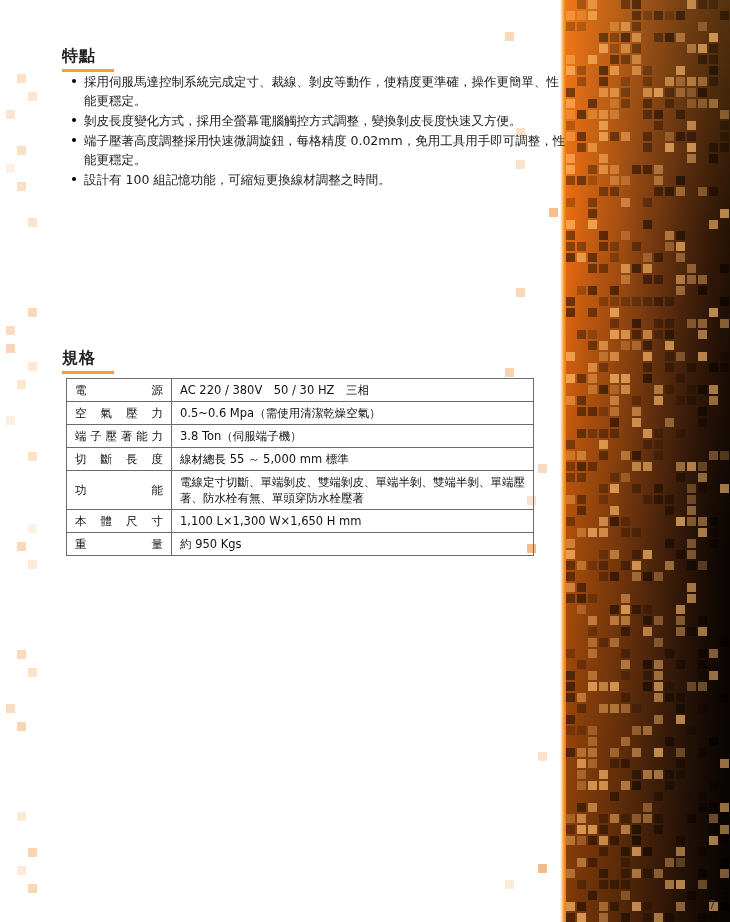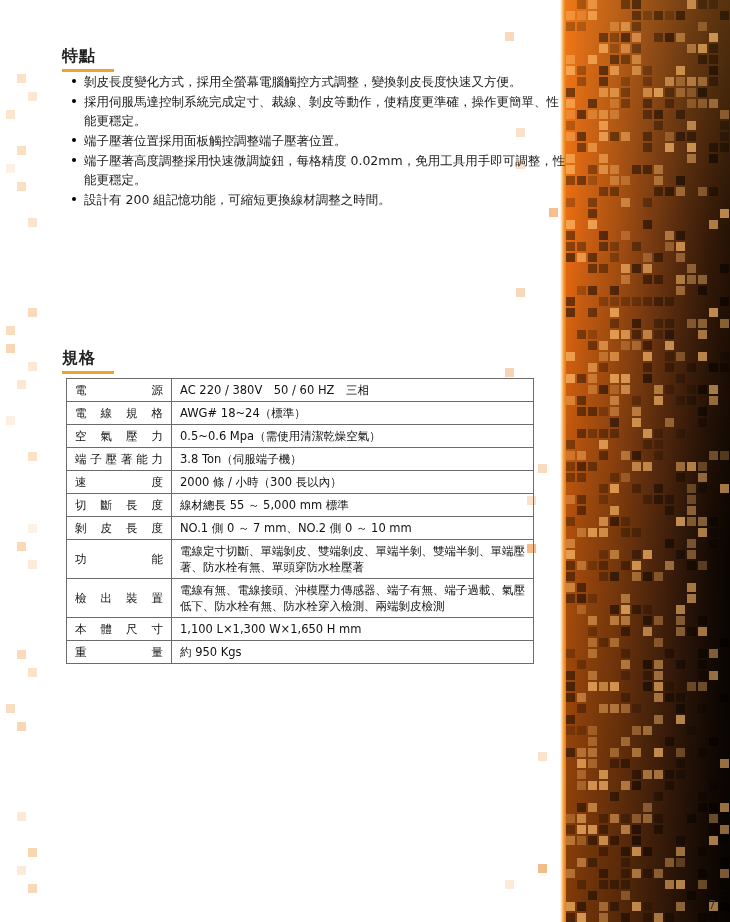--- a/index.html
+++ b/index.html
@@ -754,69 +754,52 @@
       <div class="pix" style="left: 698px; top: 913px; background: rgba(0, 0, 0, 0.37);"></div>
       <div class="pix" style="left: 709px; top: 913px; background: rgba(0, 0, 0, 0.2);"></div>
     </div>
 
   <div class="section-title" id="features-title">
     <span>特點</span>
     <span class="underline"></span>
   </div>
 
   <ul class="feature-list" id="feature-list">
+      <li>採用伺服馬達控制系統完成定寸、裁線、剝皮等動作，使精度更準確，操作更簡單、性能更穩定。</li>
       <li>剝皮長度變化方式，採用全螢幕電腦觸控方式調整，變換剝皮長度快速又方便。</li>
-      <li>採用伺服馬達控制系統完成定寸、裁線、剝皮等動作，使精度更準確，操作更簡單、性能更穩定。</li>
-      <li>端子壓著位置採用面板觸控調整端子壓著位置。</li>
       <li>端子壓著高度調整採用快速微調旋鈕，每格精度 0.02mm，免用工具用手即可調整，性能更穩定。</li>
-      <li>設計有 200 組記憶功能，可縮短更換線材調整之時間。</li>
+      <li>設計有 100 組記憶功能，可縮短更換線材調整之時間。</li>
     </ul>
 
   <div class="section-title" id="spec-title">
     <span>規格</span>
     <span class="underline"></span>
   </div>
 
   <table class="spec-table">
     <tbody id="spec-body">
         <tr>
           <td class="label">電　　　源</td>
-          <td class="value">AC 220 / 380V　50 / 60 HZ　三相</td>
-        </tr>
-        <tr>
-          <td class="label">電 線 規 格</td>
-          <td class="value">AWG# 18~24（標準）</td>
+          <td class="value">AC 220 / 380V　50 / 30 HZ　三相</td>
         </tr>
         <tr>
           <td class="label">空 氣 壓 力</td>
           <td class="value">0.5~0.6 Mpa（需使用清潔乾燥空氣）</td>
         </tr>
         <tr>
           <td class="label">端子壓著能力</td>
           <td class="value">3.8 Ton（伺服端子機）</td>
         </tr>
         <tr>
-          <td class="label">速　　　度</td>
-          <td class="value">2000 條 / 小時（300 長以內）</td>
-        </tr>
-        <tr>
           <td class="label">切 斷 長 度</td>
           <td class="value">線材總長 55 ～ 5,000 mm 標準</td>
         </tr>
         <tr>
-          <td class="label">剝 皮 長 度</td>
-          <td class="value">NO.1 側 0 ～ 7 mm、NO.2 側 0 ～ 10 mm</td>
-        </tr>
-        <tr>
           <td class="label">功　　　能</td>
           <td class="value">電線定寸切斷、單端剝皮、雙端剝皮、單端半剝、雙端半剝、單端壓著、防水栓有無、單頭穿防水栓壓著</td>
-        </tr>
-        <tr>
-          <td class="label">檢 出 裝 置</td>
-          <td class="value">電線有無、電線接頭、沖模壓力傳感器、端子有無、端子過載、氣壓低下、防水栓有無、防水栓穿入檢測、兩端剝皮檢測</td>
         </tr>
         <tr>
           <td class="label">本 體 尺 寸</td>
           <td class="value">1,100 L×1,300 W×1,650 H mm</td>
         </tr>
         <tr>
           <td class="label">重　　　量</td>
           <td class="value">約 950 Kgs</td>
         </tr>
       </tbody>

